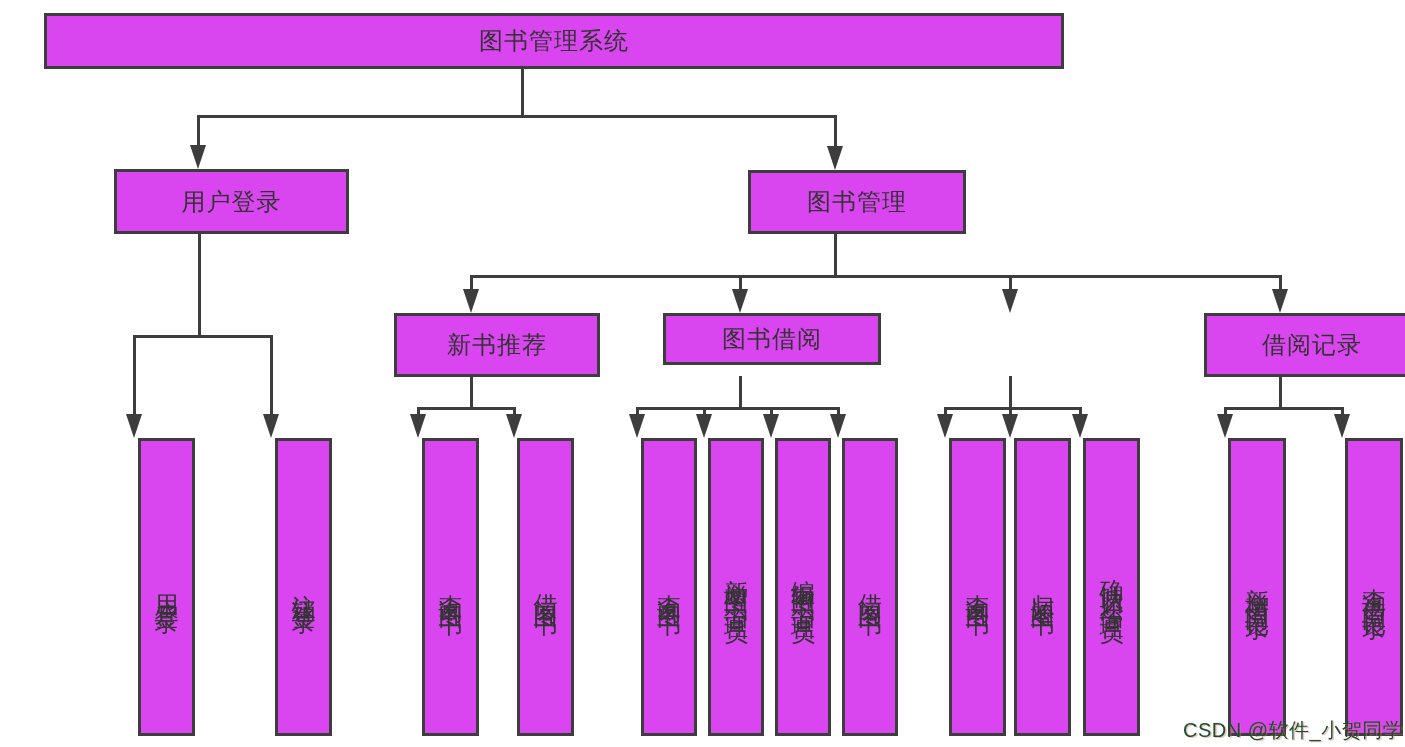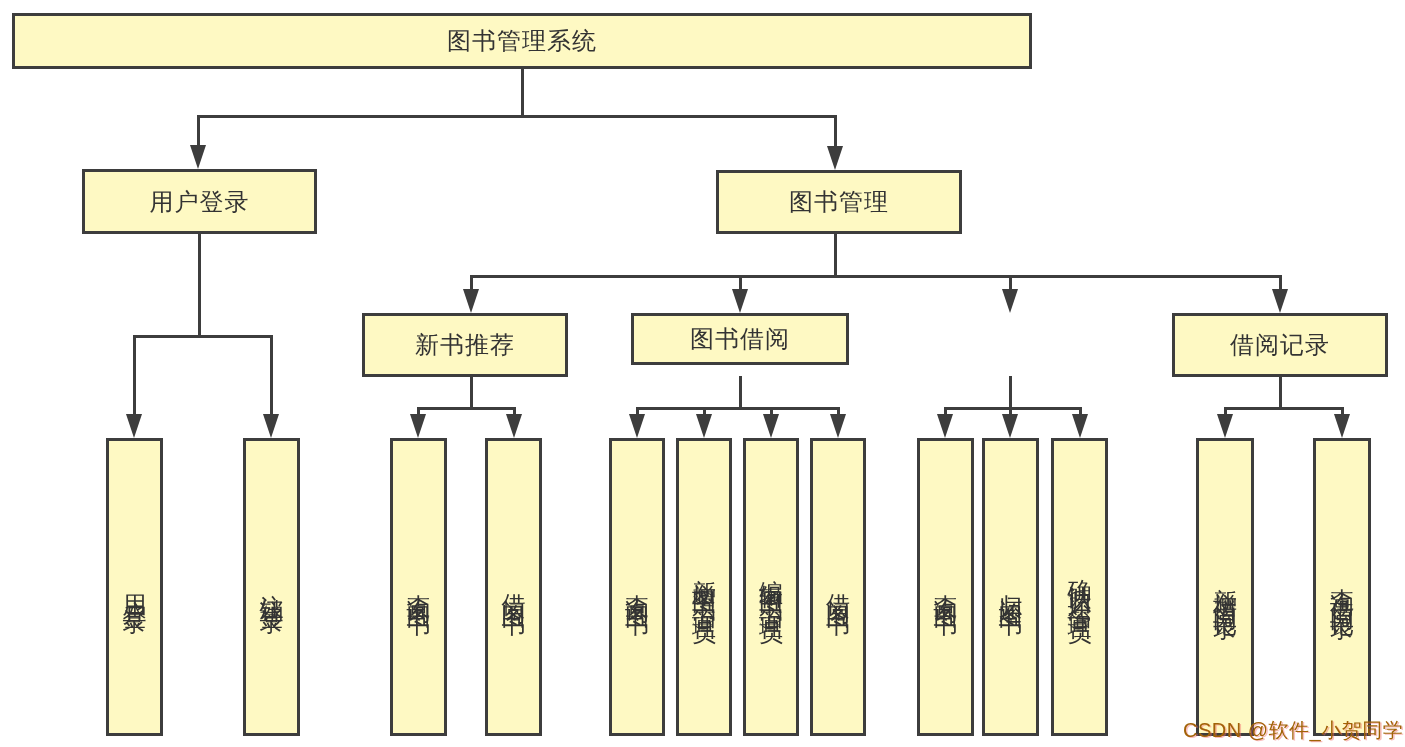--- a/index.html
+++ b/index.html
@@ -1,37 +1,38 @@
 <!DOCTYPE html>
 <html><head>
 <meta charset="utf-8">
 <style>
   html,body{margin:0;padding:0;background:#ffffff;}
   body{font-family:"Liberation Sans","DejaVu Sans",sans-serif;}
   #canvas{position:relative;width:1405px;height:747px;background:#ffffff;overflow:hidden;}
   .box{
-    position:absolute;box-sizing:border-box;background:#fef9c3;
+    position:absolute;box-sizing:border-box;background:#d946ef;
     border:3px solid #3d3d3d;display:flex;align-items:center;justify-content:center;
     color:#333333;
+    margin-left:32px;
   }
   .box span{font-size:24px;letter-spacing:1px;color:#333333;white-space:nowrap;}
   .leaf span{
     writing-mode:vertical-rl;text-orientation:mixed;
     font-size:24px;letter-spacing:6px;line-height:1;white-space:nowrap;
   }
   .vline{position:absolute;width:3px;background:#3d3d3d;}
   .hline{position:absolute;height:3px;background:#3d3d3d;}
   .arrow{
     position:absolute;width:0;height:0;
     border-left:8px solid transparent;border-right:8px solid transparent;
     border-top:24px solid #3d3d3d;
   }
   .watermark{
     position:absolute;left:1183px;top:717px;
-    font-size:20px;color:#a16207;letter-spacing:0.5px;white-space:nowrap;
+    font-size:20px;color:#14532d;letter-spacing:0.5px;white-space:nowrap;
     text-shadow:1.5px 1px 0 rgba(244,110,110,0.45);
   }
 </style>
 </head>
 <body>
 
 <div id="canvas">
 
   <div class="box" style="left:12px;top:13px;width:1020px;height:56px;">
     <span>图书管理系统</span>
@@ -40,21 +41,21 @@
   <div class="vline" style="left:520.5px;top:68px;height:49px;"></div>
   <div class="hline" style="left:196.5px;top:115px;width:640px;"></div>
   <div class="vline" style="left:196.5px;top:115px;height:32px;"></div>
   <div class="arrow" style="left:190px;top:145px;"></div>
   <div class="vline" style="left:833.5px;top:115px;height:33px;"></div>
   <div class="arrow" style="left:827px;top:146px;"></div>
 
   <div class="box" style="left:82px;top:169px;width:235px;height:65px;">
     <span>用户登录</span>
   </div>
-  <div class="box" style="left:716px;top:170px;width:246px;height:64px;">
+  <div class="box" style="left:716px;top:170px;width:218px;height:64px;">
     <span>图书管理</span>
   </div>
 
   <div class="vline" style="left:197.5px;top:233px;height:105px;"></div>
   <div class="hline" style="left:132.5px;top:335px;width:140px;"></div>
   <div class="vline" style="left:132.5px;top:335px;height:81px;"></div>
   <div class="arrow" style="left:126px;top:414px;"></div>
   <div class="vline" style="left:269.5px;top:335px;height:81px;"></div>
   <div class="arrow" style="left:263px;top:414px;"></div>
 

